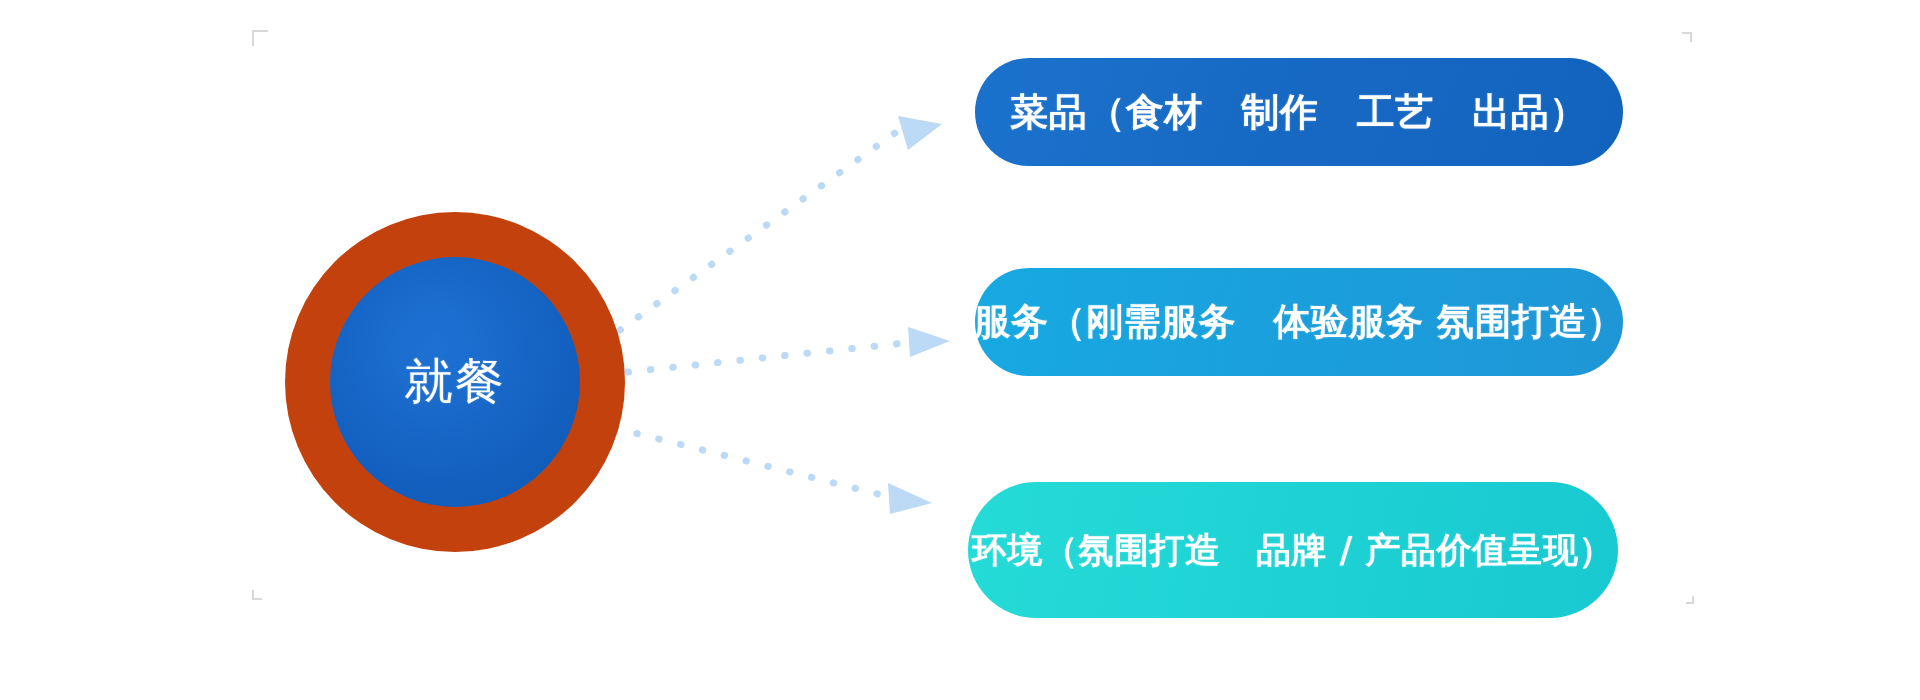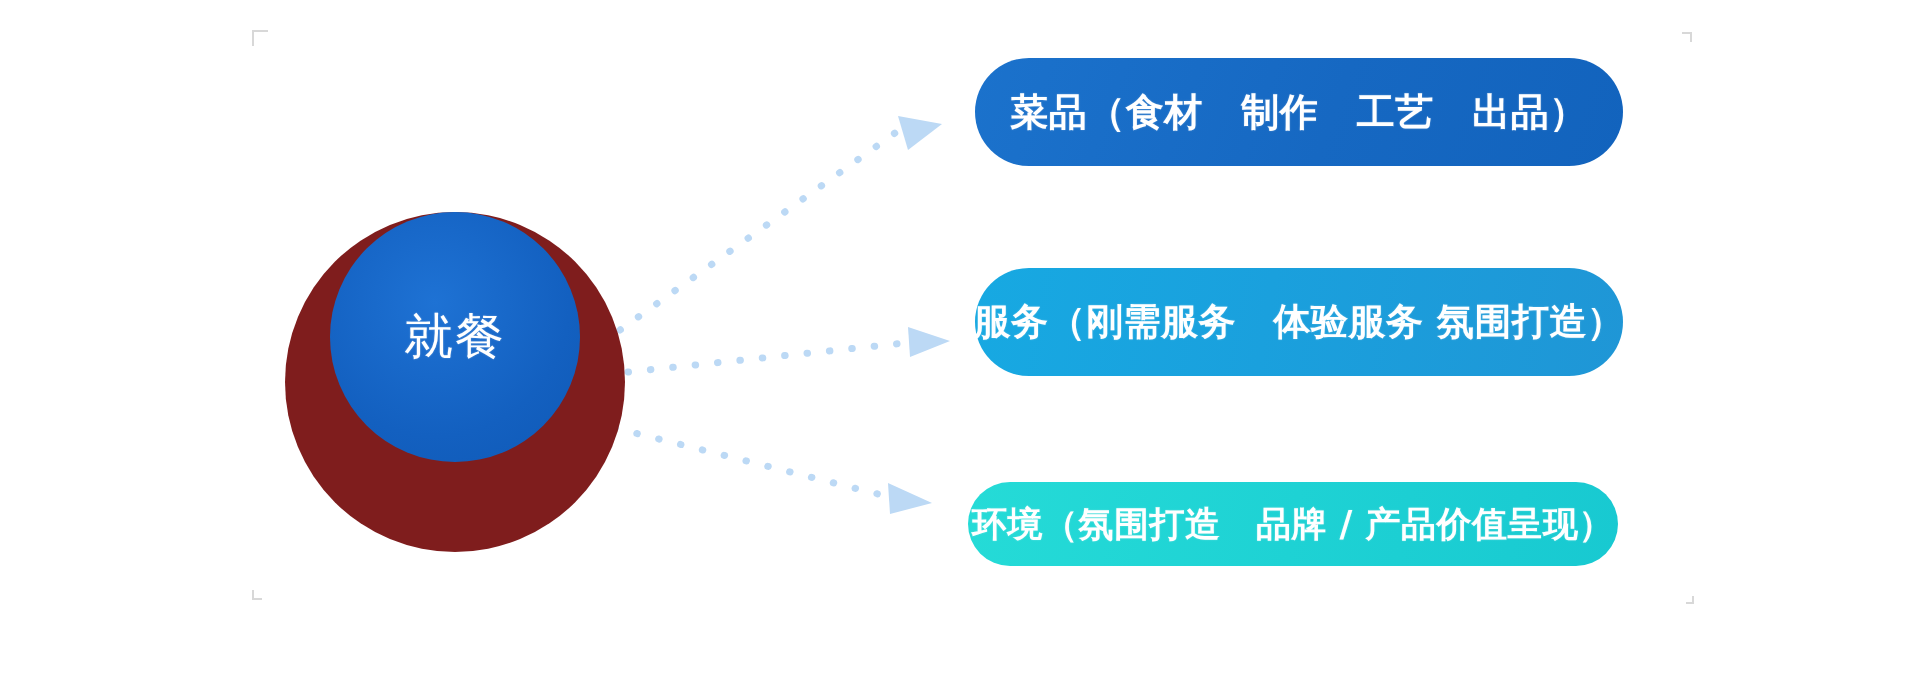--- a/index.html
+++ b/index.html
@@ -41,22 +41,23 @@
   .crop-br::after  { right: 0; bottom: 0; width: 8px; height: 2px; }
 
   
   .hub-outer {
     position: absolute;
     left: 285px;
     top: 212px;
     width: 340px;
     height: 340px;
     border-radius: 50%;
-    background: #7f1d1d;
+    background: #c2410c;
     display: flex;
+    align-items: center;
     justify-content: center;
   }
   .hub-inner {
     width: 250px;
     height: 250px;
     border-radius: 50%;
     background: #1565c6;
     background: radial-gradient(circle at 42% 36%, #1e72d4 0%, #1360c0 62%, #0f59b6 100%);
     display: flex;
     flex-direction: column;
@@ -116,21 +117,21 @@
     top: 268px;
     width: 648px;
     height: 108px;
     background: #1aa6df;
     background: linear-gradient(100deg, #17a9e2 0%, #1aa0dd 45%, #1f96d6 100%);
   }
   #pill-2 {
     left: 945px;
     top: 482px;
     width: 650px;
-    height: 84px;
+    height: 136px;
     background: #1fd4d4;
     background: linear-gradient(100deg, #25dbd7 0%, #1ed2d4 50%, #18c9d1 100%);
   }
   #pill-1 .pill-text { font-size: 37px; }
   #pill-2 .pill-text { font-size: 35px; }
 </style>
 </head>
 <body>
 
 <div id="canvas">

